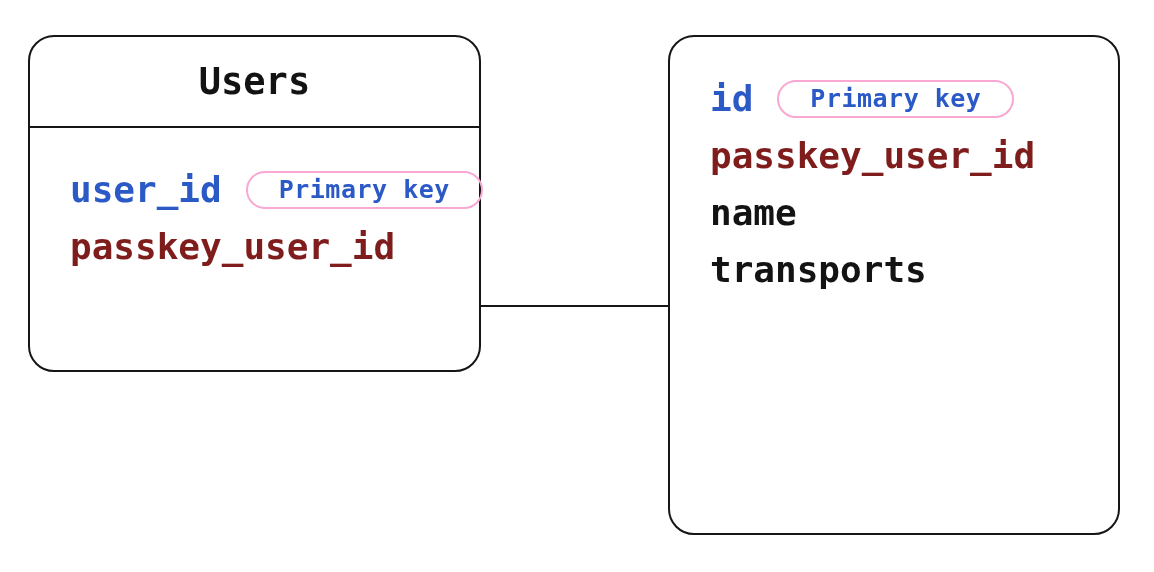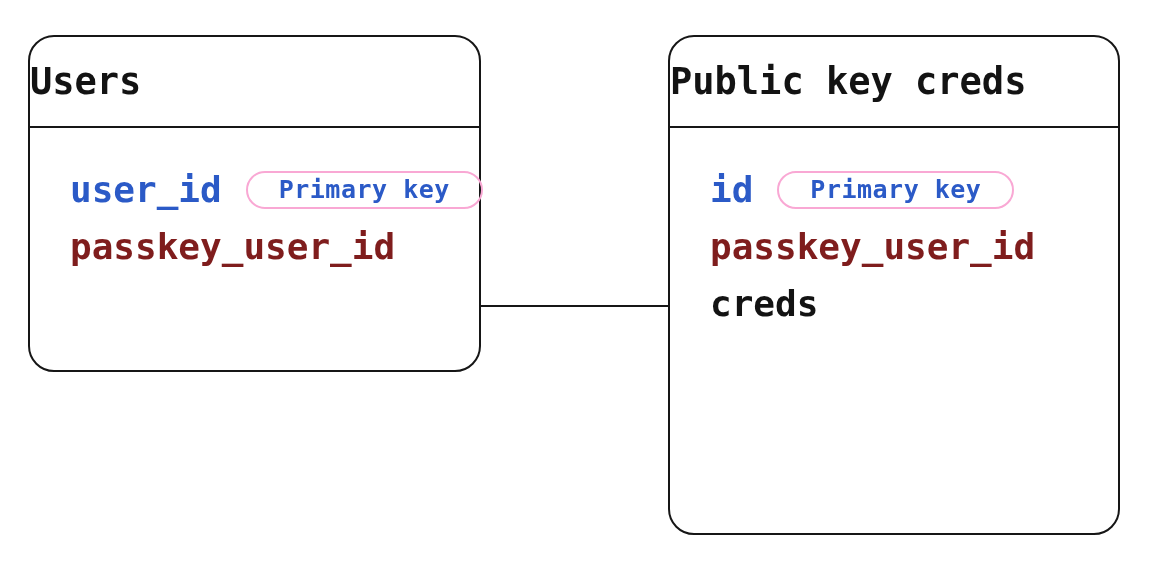--- a/index.html
+++ b/index.html
@@ -20,20 +20,21 @@
     background: #ffffff;
   }
   .card-users { left: 28px;  top: 35px; width: 453px; height: 337px; }
   .card-creds { left: 668px; top: 35px; width: 452px; height: 500px; }
   .table-header {
     box-sizing: border-box;
     height: 91px;
     border-bottom: 2px solid #161616;
     display: flex;
     align-items: center;
+    justify-content: center;
   }
   .table-title {
     font-size: 37px;
     font-weight: bold;
     letter-spacing: 0;
     white-space: nowrap;
   }
   .table-fields { padding: 33px 0 0 40px; }
   .field-row {
     height: 57px;
@@ -84,30 +85,30 @@
       </div>
       <div class="field-row">
         <span class="field-name fk-orange">passkey_user_id</span>
       </div>
     </div>
   </div>
 
   <div class="relationship-line"></div>
 
   <div class="table-card card-creds">
-    <div class="table-header">
-      <div class="table-title">Public key creds</div>
-    </div>
     <div class="table-fields">
       <div class="field-row">
         <span class="field-name fk-blue">id</span>
         <span class="pk-badge">Primary key</span>
       </div>
       <div class="field-row">
         <span class="field-name fk-orange">passkey_user_id</span>
       </div>
       <div class="field-row">
-        <span class="field-name">creds</span>
+        <span class="field-name">name</span>
+      </div>
+      <div class="field-row">
+        <span class="field-name">transports</span>
       </div>
     </div>
   </div>
 
 </div>
 
 </body></html>

